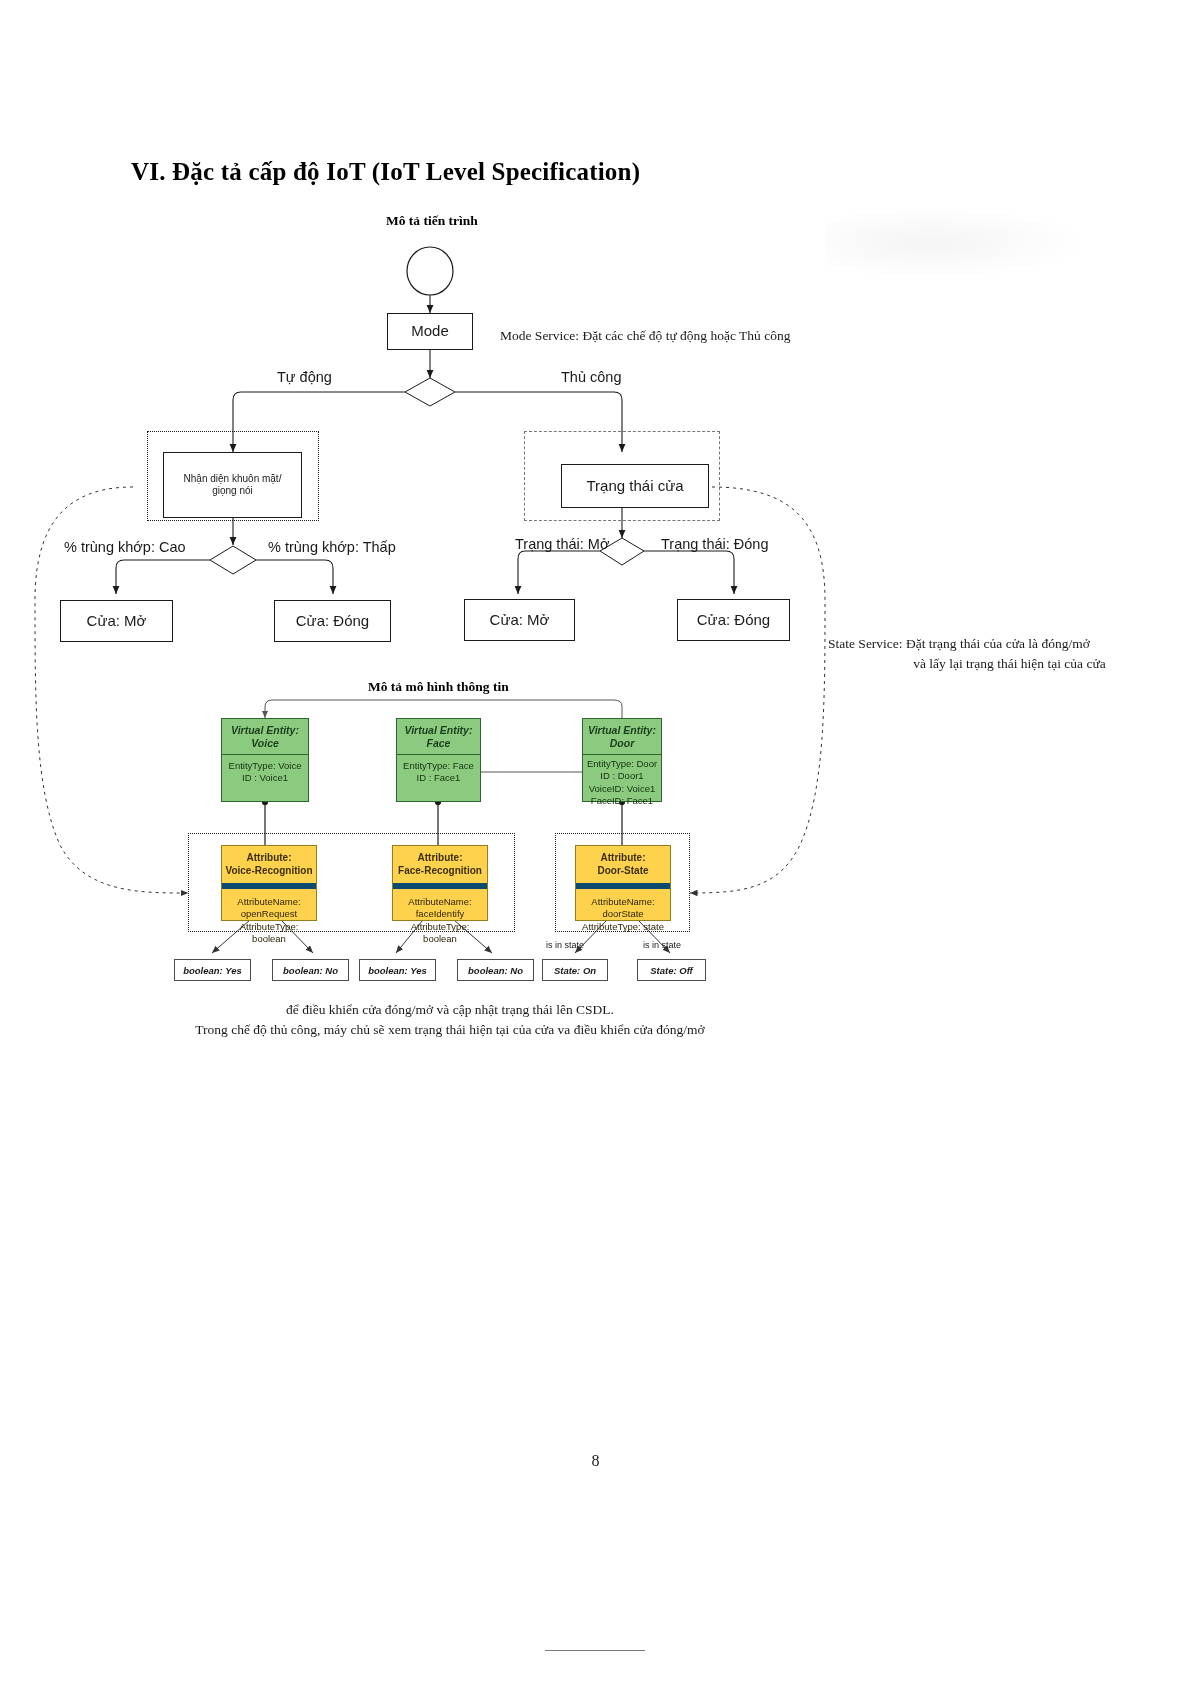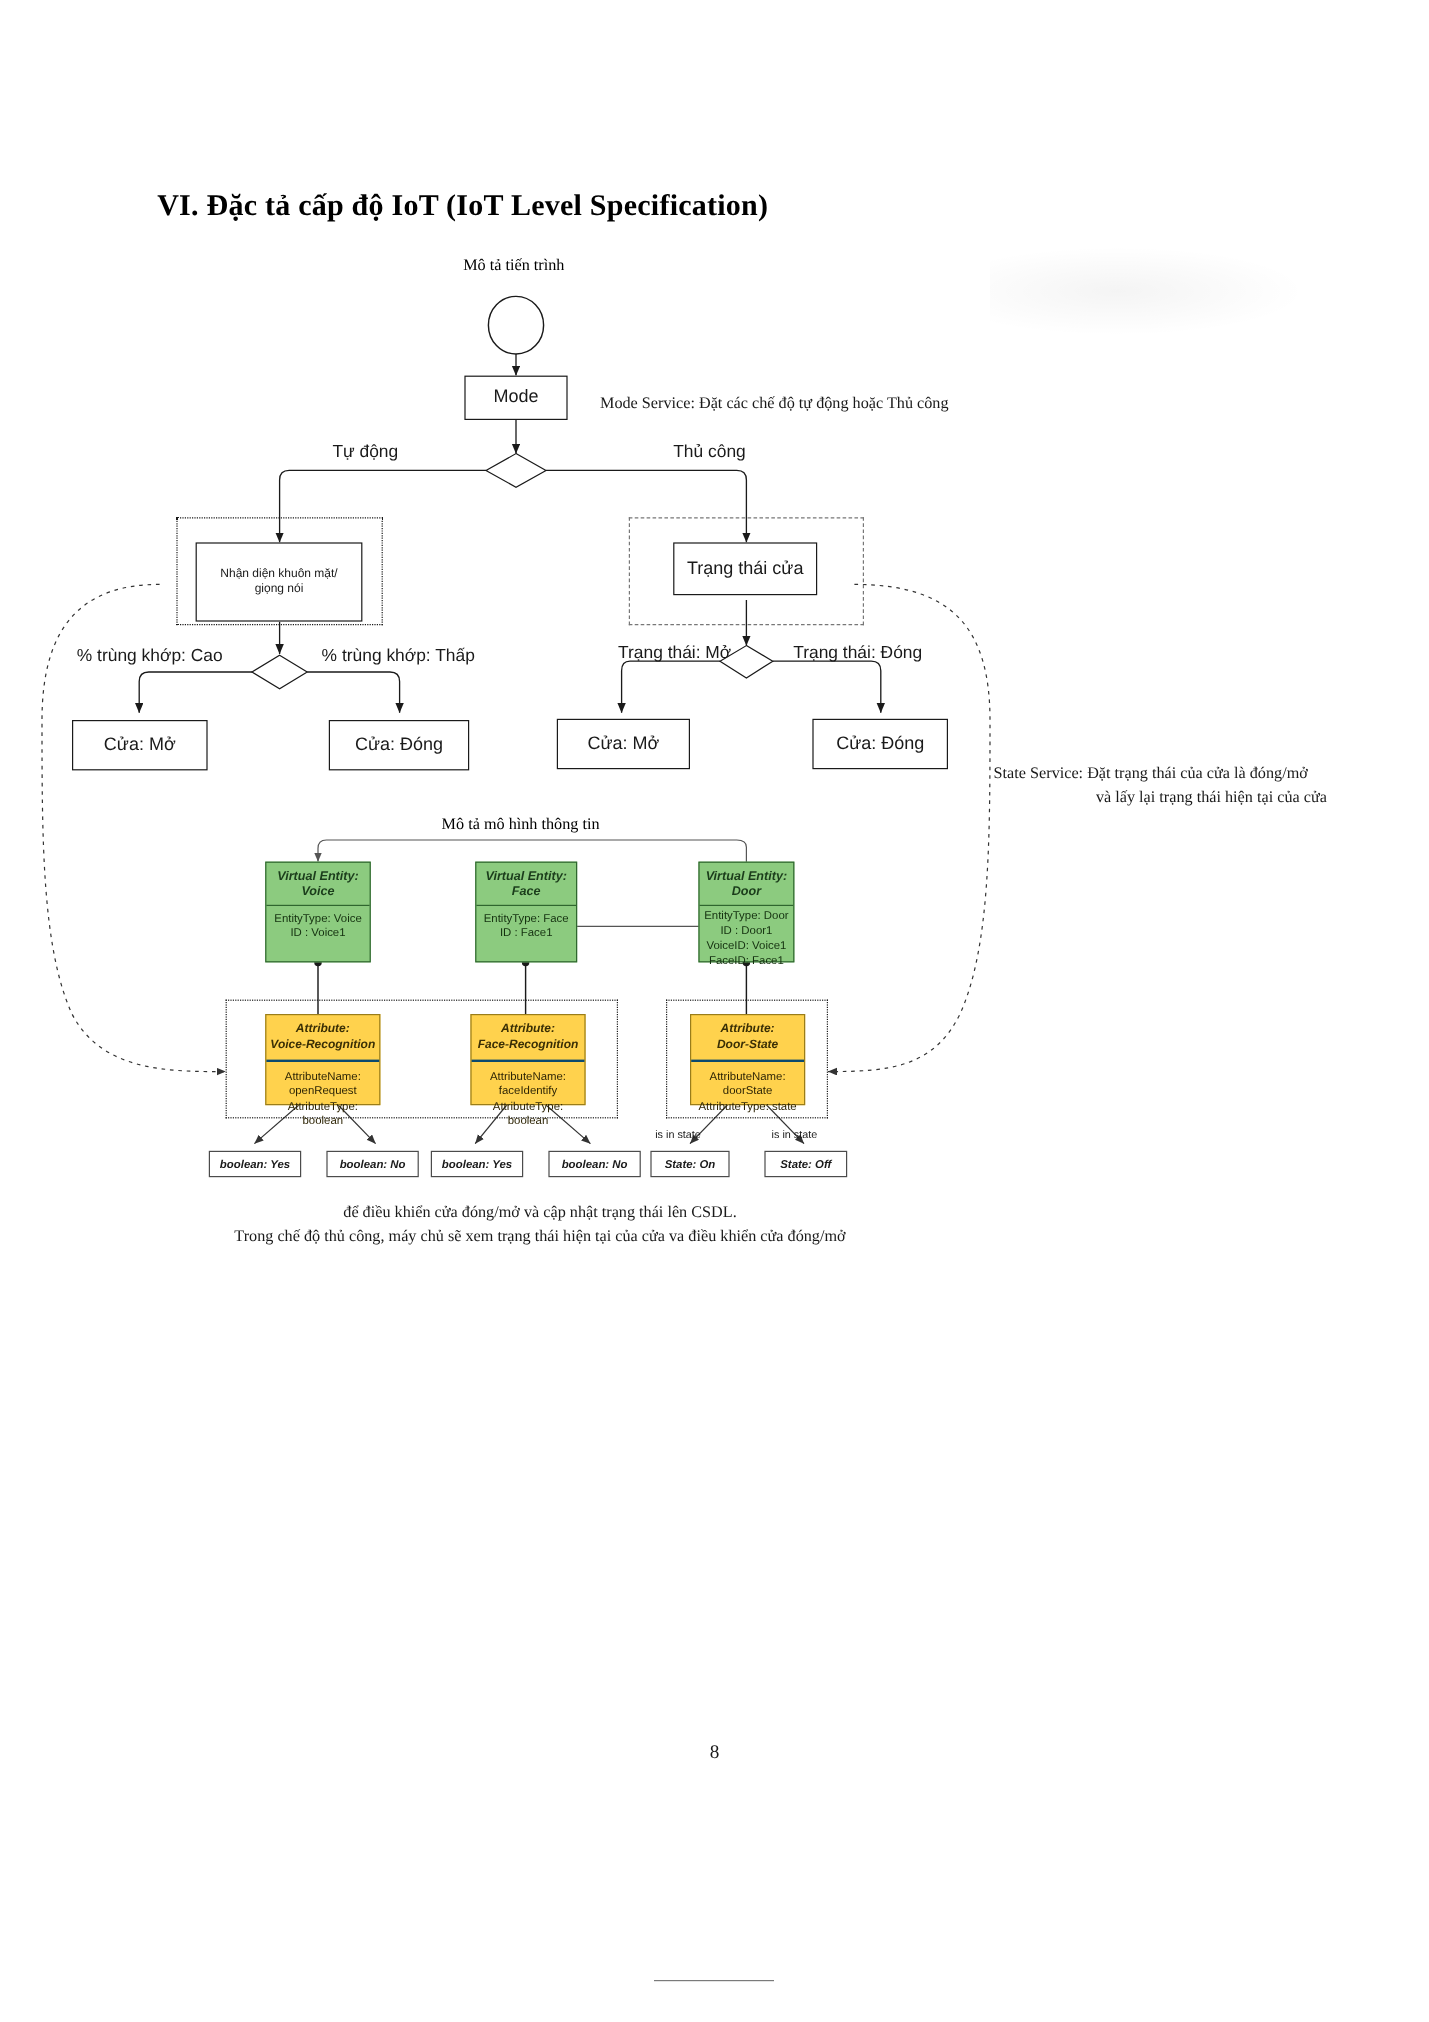--- a/index.html
+++ b/index.html
@@ -4,38 +4,38 @@
 <style>
   html,body{margin:0;padding:0;background:#ffffff;}
   body{width:1191px;height:1685px;position:relative;font-family:"Liberation Sans",sans-serif;color:#000;}
   .page{position:absolute;left:0;top:0;width:1191px;height:1685px;overflow:hidden;background:#fff;}
   svg.layer{position:absolute;left:0;top:0;width:1191px;height:1685px;pointer-events:none;}
 
   .abs{position:absolute;box-sizing:border-box;}
 
   .doc-title{left:131px;top:158px;font-family:"Liberation Serif",serif;font-weight:bold;font-size:25px;letter-spacing:.2px;white-space:nowrap;}
 
-  .sec-head{font-family:"Liberation Serif",serif;font-weight:normal;font-size:13.5px;white-space:nowrap;}
+  .sec-head{font-family:"Liberation Serif",serif;font-weight:bold;font-size:13.5px;white-space:nowrap;}
 
   .fbox{border:1px solid #1a1a1a;background:#fff;display:flex;align-items:center;justify-content:center;text-align:center;font-size:15px;line-height:1.25;color:#1a1a1a;}
   .fbox.sm{font-size:10px;}
   .edge-label{font-size:14.5px;color:#1a1a1a;white-space:nowrap;}
 
   .dashbox{border:1px dotted #1a1a1a;background:transparent;}
   .dashbox2{border:1px dashed #777;background:transparent;}
 
   .svc{font-family:"Liberation Serif",serif;font-size:13.5px;line-height:1.45;color:#1a1a1a;}
   .svc.center{text-align:center;}
 
   .ent{border:1px solid #2f662f;background:#8ccb7f;box-sizing:border-box;}
   .ent .hd{font-style:italic;font-weight:bold;font-size:10.5px;line-height:1.2;text-align:center;padding:5px 2px 5px;border-bottom:1px solid #2f662f;color:#1b3d1b;}
   .ent .bd{font-size:9.5px;line-height:1.28;text-align:center;padding:5px 2px;color:#14300f;}
 
   .attr{border:1px solid #9a7d1a;background:#ffd24d;box-sizing:border-box;}
-  .attr .hd{font-style:italic;font-weight:bold;font-size:10px;line-height:1.25;text-align:center;padding:6px 2px 6px;border-bottom:2px solid #0c4a6e;color:#3a2f05;}
+  .attr .hd{font-weight:bold;font-size:10px;line-height:1.25;text-align:center;padding:6px 2px 6px;border-bottom:6px solid #0c4a6e;color:#3a2f05;}
   .attr .bd{font-size:9.5px;line-height:1.3;text-align:center;padding:7px 2px;color:#2e2505;}
 
   .leaf{border:1px solid #4b4b4b;background:#fff;font-style:italic;font-weight:bold;font-size:9.5px;display:flex;align-items:center;justify-content:center;text-align:center;color:#1a1a1a;}
   .tiny{font-size:9px;color:#1a1a1a;white-space:nowrap;}
 
   .pageno{left:0;top:1452px;width:1191px;text-align:center;font-family:"Liberation Serif",serif;font-size:16px;color:#1a1a1a;}
   .footrule{left:545px;top:1650px;width:100px;border-top:1px solid #7a7a7a;height:0;}
   .smudge{left:825px;top:205px;width:265px;height:75px;background:radial-gradient(ellipse at 40% 50%, rgba(0,0,0,0.045), rgba(0,0,0,0) 70%);}
 </style>
 </head>
@@ -129,21 +129,21 @@
 
   <div class="abs svc" style="left:500px;top:326px;width:420px;">Mode Service: Đặt các chế độ tự động hoặc Thủ công</div>
 
   <div class="abs edge-label" style="left:277px;top:369px;">Tự động</div>
   <div class="abs edge-label" style="left:561px;top:369px;">Thủ công</div>
 
   <div class="abs dashbox" style="left:147px;top:431px;width:172px;height:90px;"></div>
   <div class="abs fbox sm" style="left:163px;top:452px;width:139px;height:66px;padding:0 6px;">Nhận diện khuôn mặt/ giọng nói</div>
 
   <div class="abs dashbox2" style="left:524px;top:431px;width:196px;height:90px;"></div>
-  <div class="abs fbox" style="left:561px;top:452px;width:120px;height:44px;">Trạng thái cửa</div>
+  <div class="abs fbox" style="left:561px;top:464px;width:148px;height:44px;">Trạng thái cửa</div>
 
   <div class="abs edge-label" style="left:64px;top:539px;">% trùng khớp: Cao</div>
   <div class="abs edge-label" style="left:268px;top:539px;">% trùng khớp: Thấp</div>
   <div class="abs edge-label" style="left:471px;top:536px;margin-left:44px;">Trạng thái: Mở</div>
   <div class="abs edge-label" style="left:661px;top:536px;">Trạng thái: Đóng</div>
 
   <div class="abs fbox" style="left:60px;top:600px;width:113px;height:42px;">Cửa: Mở</div>
   <div class="abs fbox" style="left:274px;top:600px;width:117px;height:42px;">Cửa: Đóng</div>
   <div class="abs fbox" style="left:464px;top:599px;width:111px;height:42px;">Cửa: Mở</div>
   <div class="abs fbox" style="left:677px;top:599px;width:113px;height:42px;">Cửa: Đóng</div>

